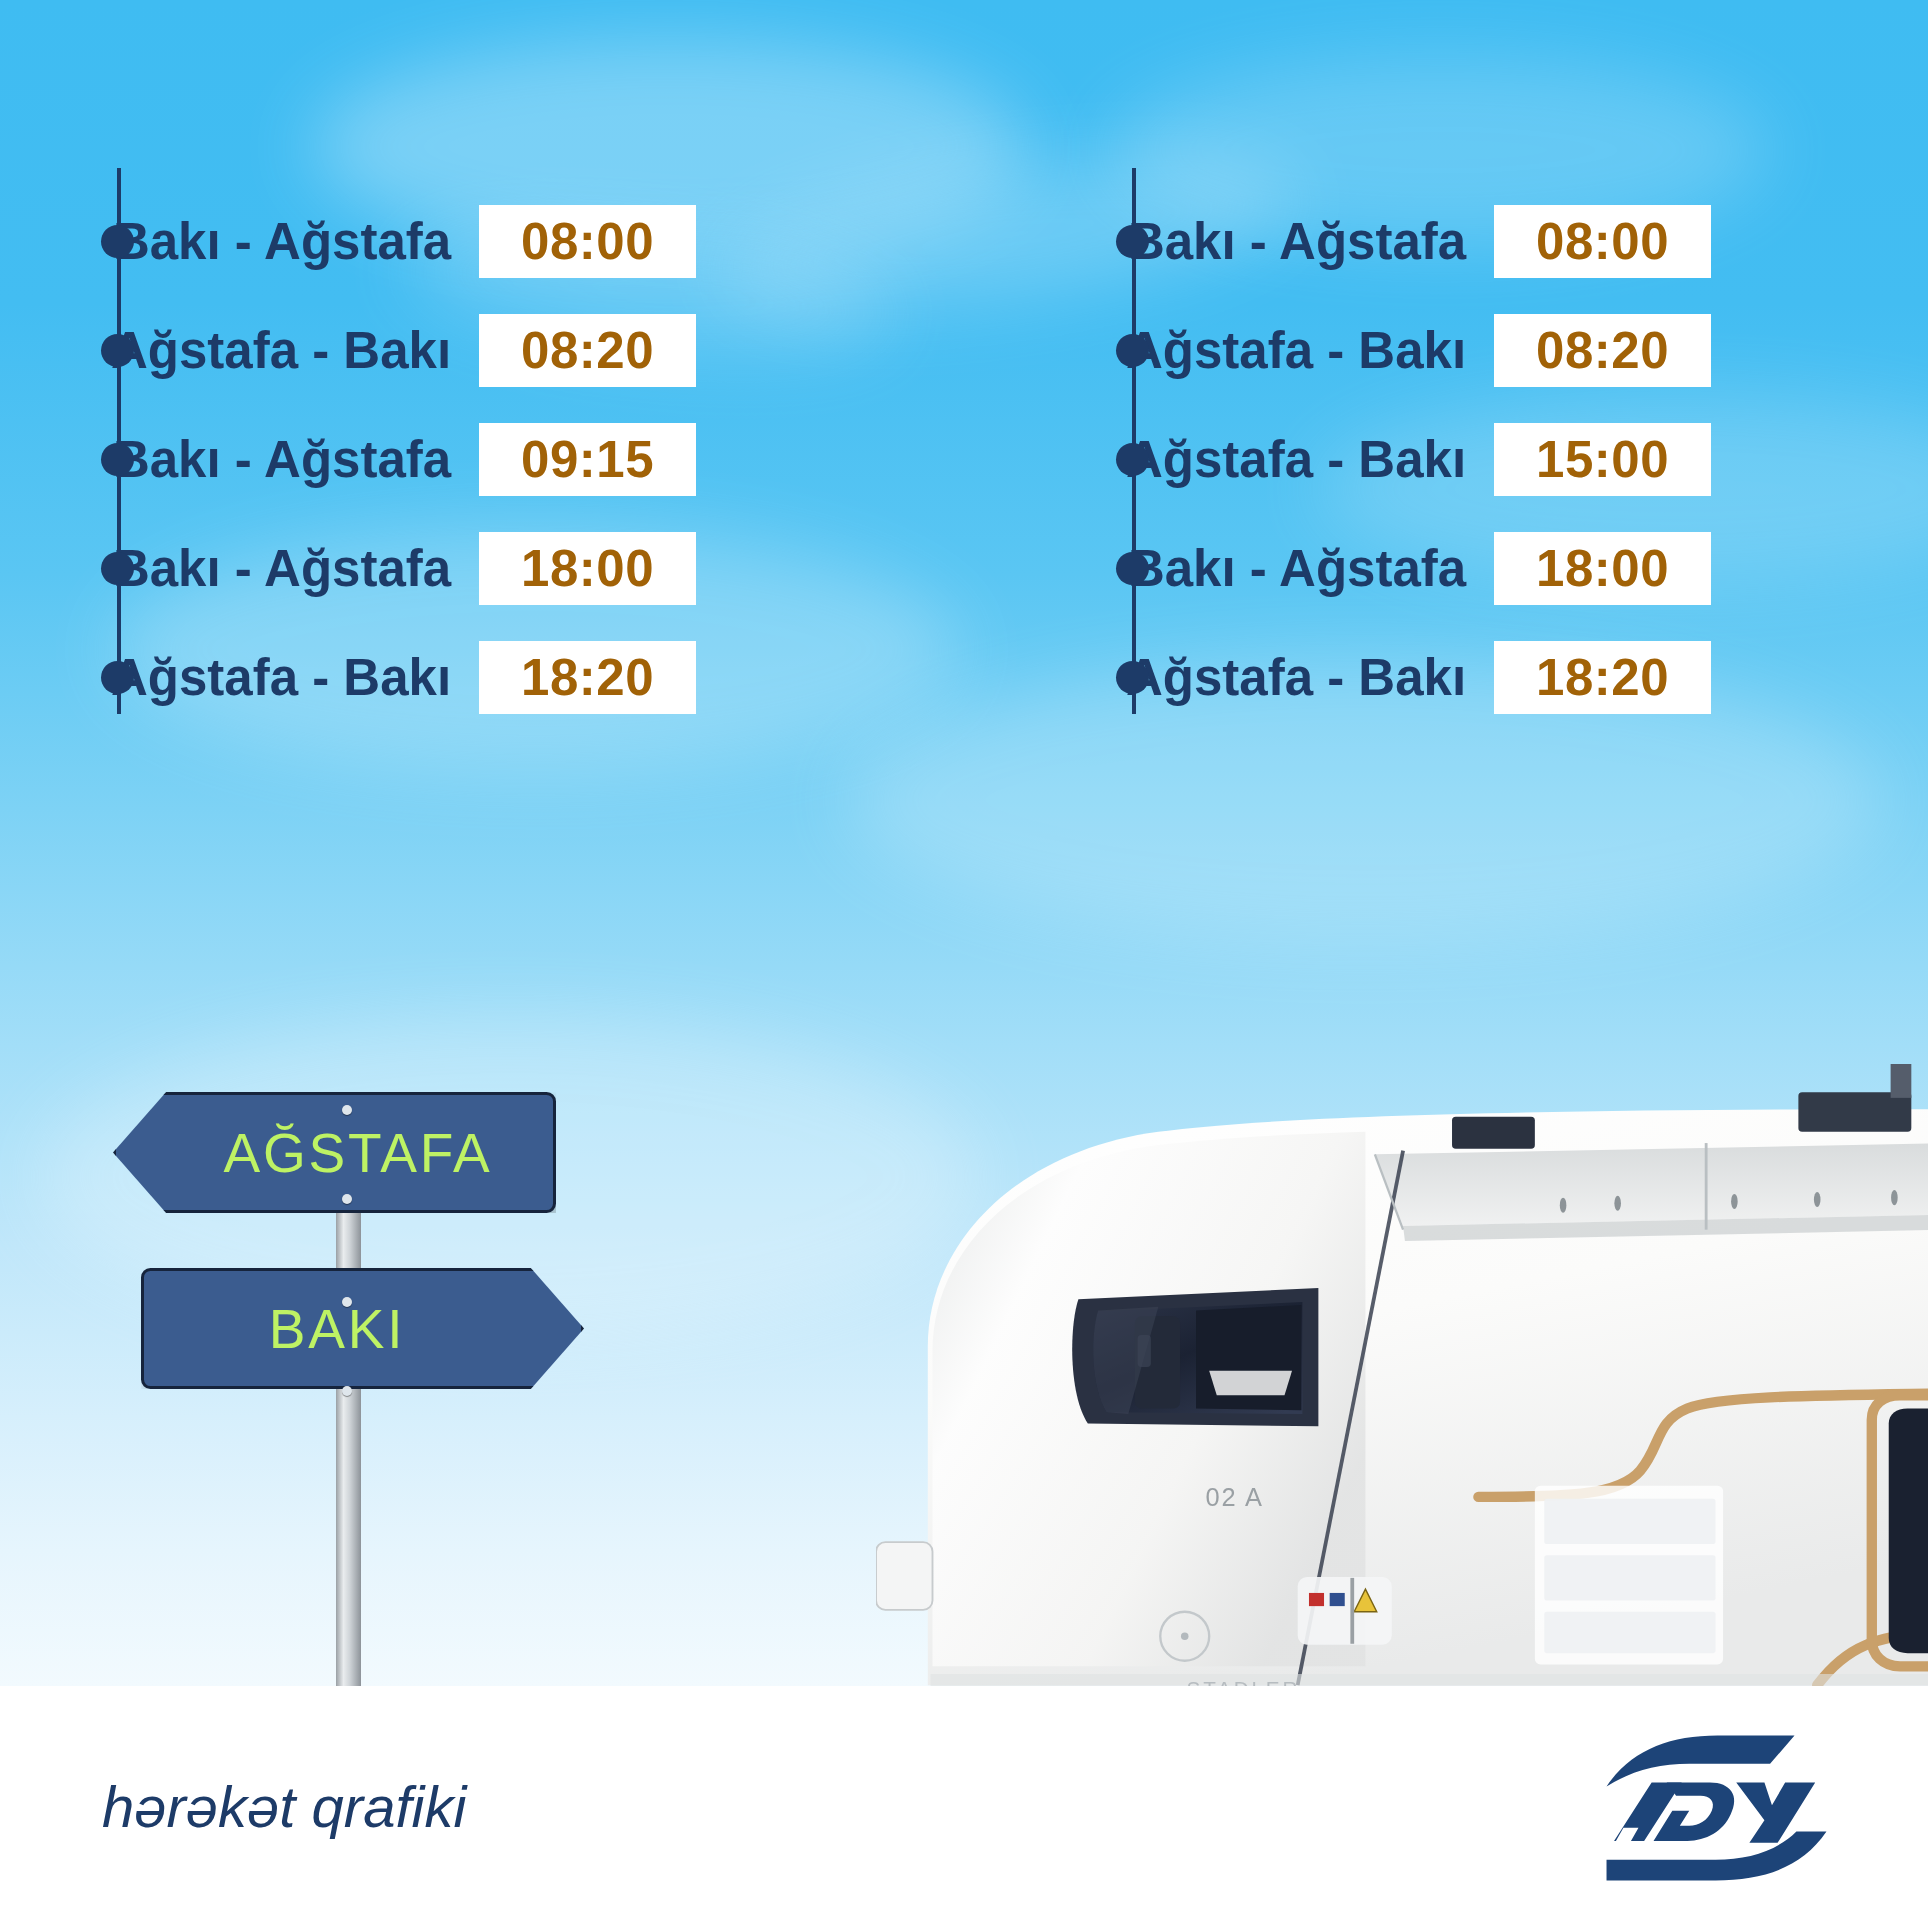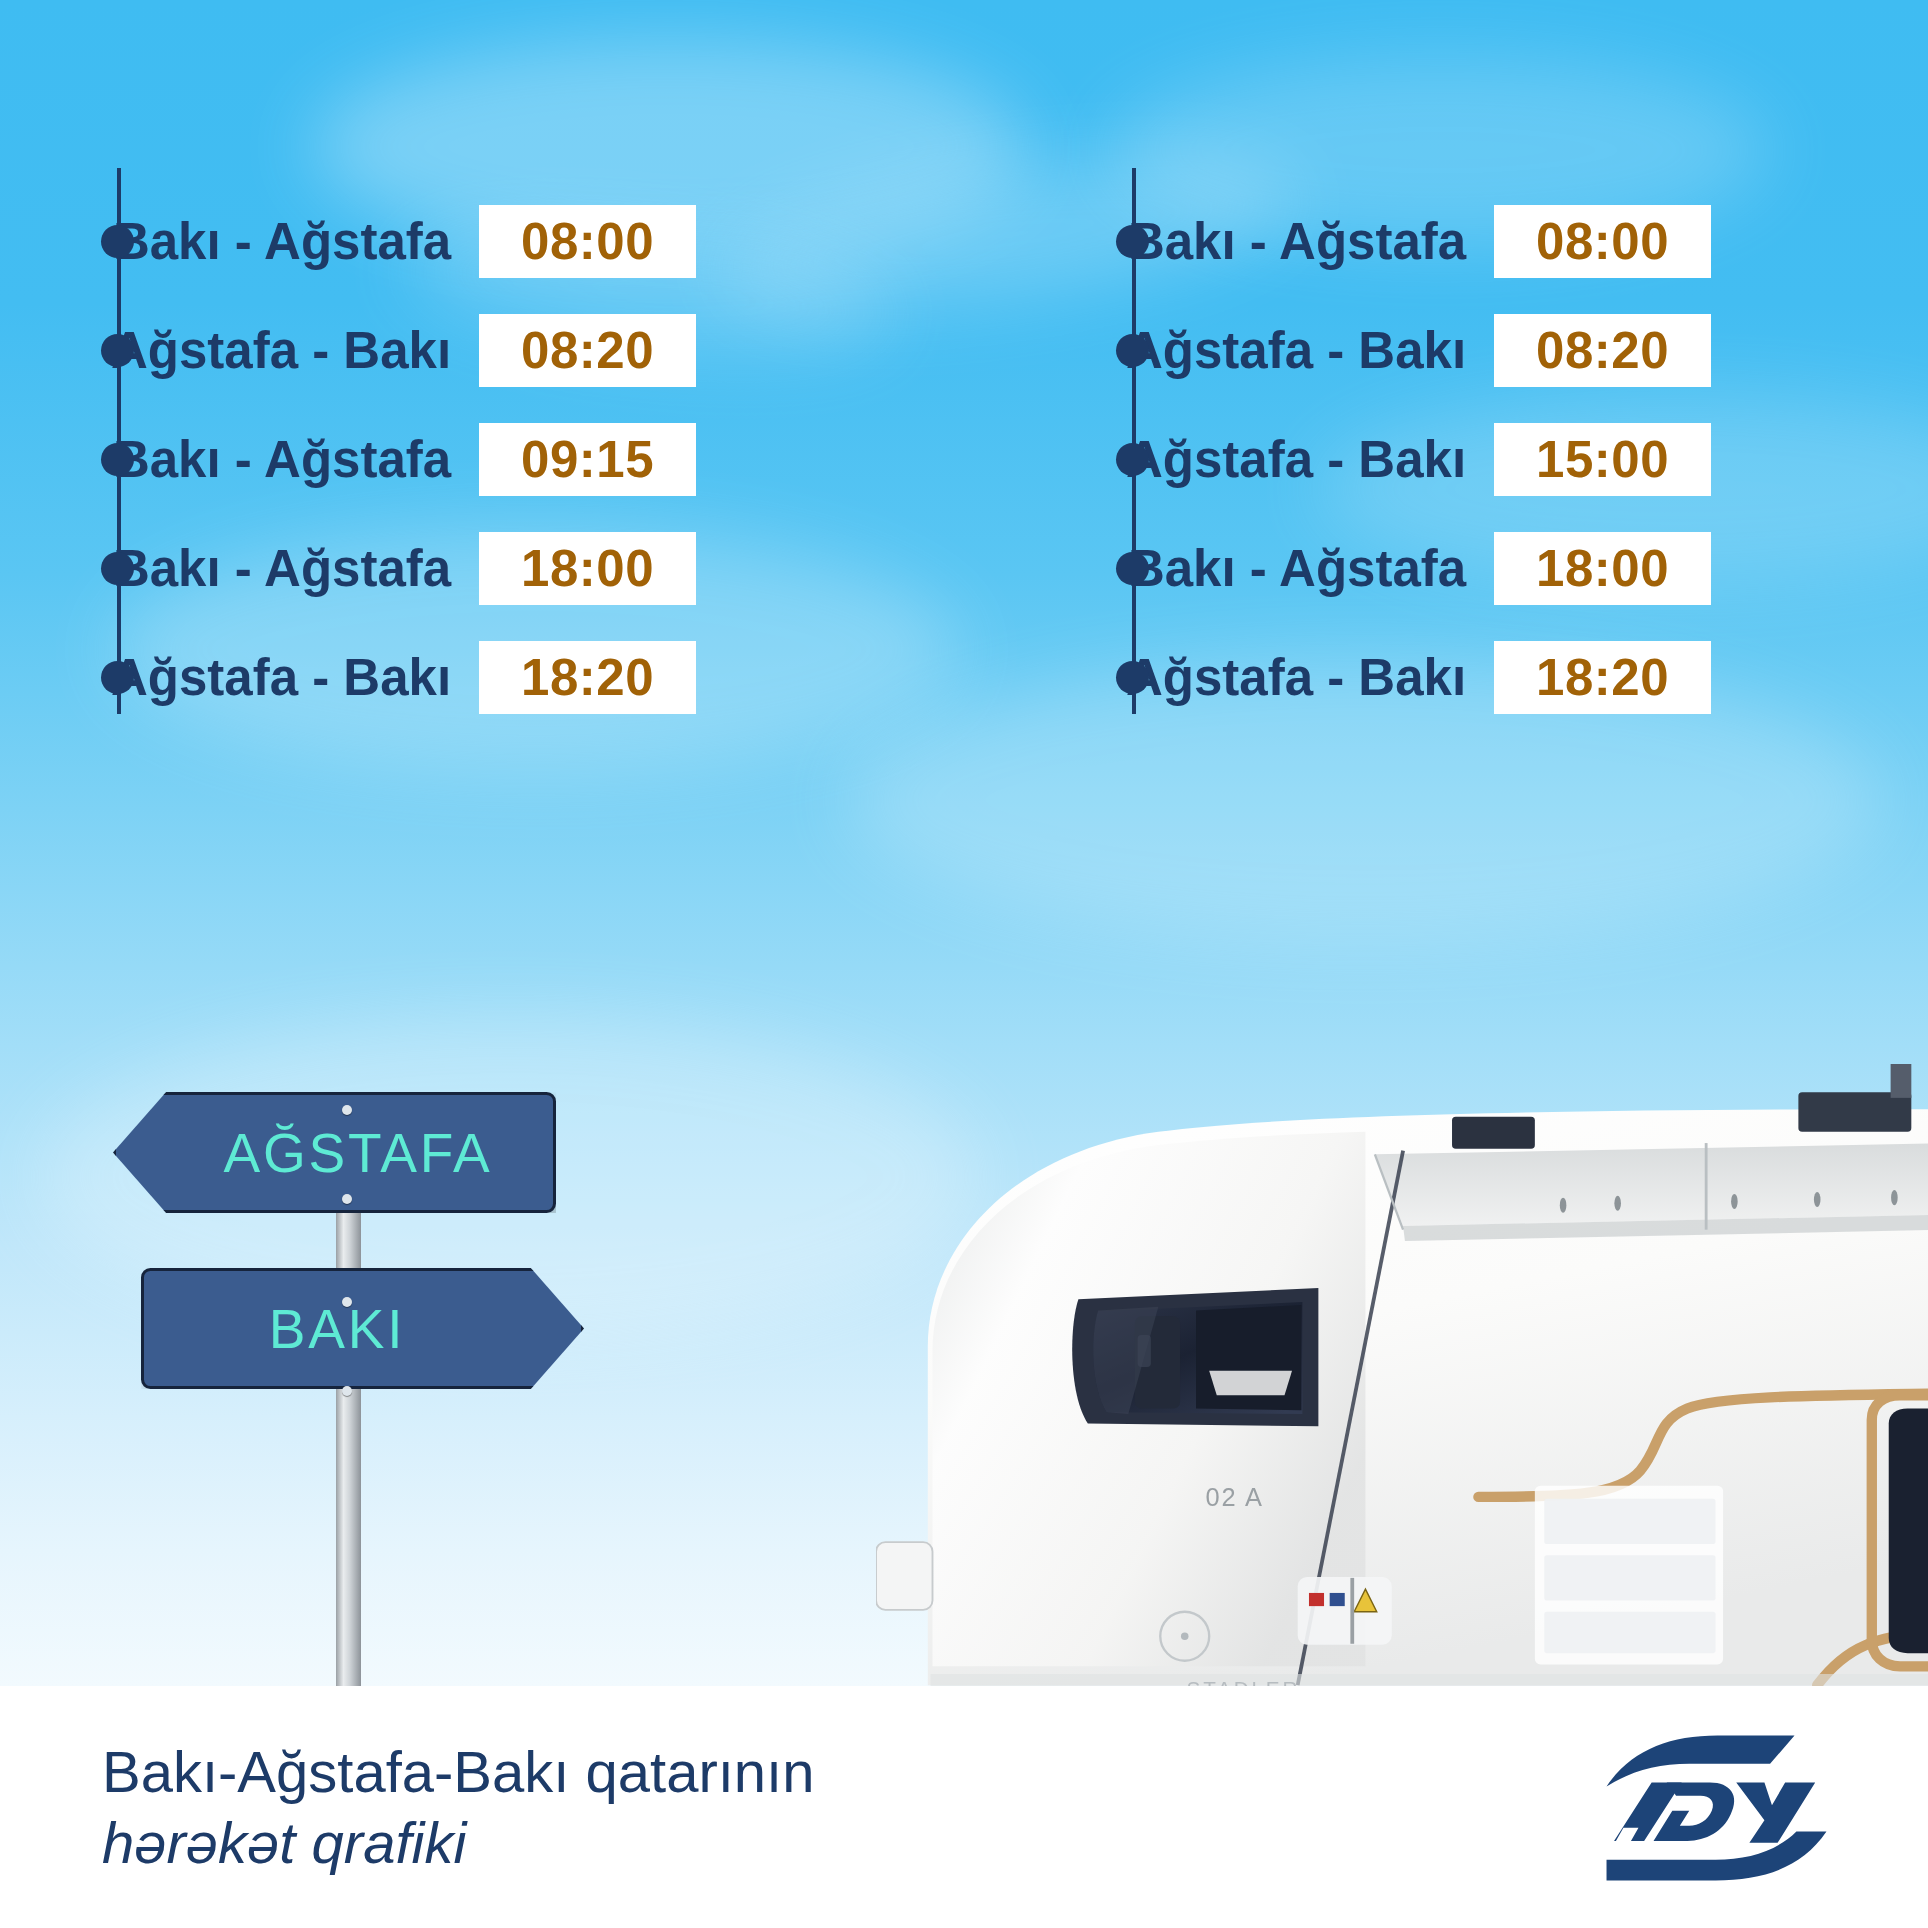--- a/index.html
+++ b/index.html
@@ -113,21 +113,21 @@
     width: 24.5px; height: 584px;
     background: linear-gradient(90deg, #9aa0a5 0%, #e9ecee 30%, #cfd4d8 55%, #8d9399 100%);
     border-radius: 1.9px;
   }
   .sign {
     position: absolute;
     height: 121px;
     background: #3b5c8f;
     border: 3.8px solid #16243c;
     display: flex; align-items: center; justify-content: center;
-    color: #5eead4;
+    color: #bef264;
     font-size: 55px;
     font-weight: 400;
     letter-spacing: 2.8px;
     box-shadow: 4.7px 6.6px 9.4px rgba(0,0,0,0.20);
   }
   .sign.to-agstafa {
     left: 0px; top: 0px; width: 443px;
     border-radius: 9.4px;
     clip-path: polygon(0% 50%, 12% 0%, 100% 0%, 100% 100%, 12% 100%);
     padding-left: 47px;
@@ -357,21 +357,20 @@
       <rect x="0" y="508" width="60" height="72" rx="10" fill="#f4f5f5" stroke="#c7cbcd" stroke-width="2"></rect>
 
       <path d="M58,648 L1140,648 L1140,680 L58,680 Z" fill="#dfe2e3" opacity="0.6"></path>
 
       <text x="330" y="672" font-family="Liberation Sans, sans-serif" font-size="22" fill="#b6bcc0" letter-spacing="3">STADLER</text>
     </svg>
   </div>
 
   <div class="footer">
     <div class="footer-text">
-      <span class="l1">Bakı-Ağstafa-Bakı qatarının</span>
       <span class="l2">hərəkət qrafiki</span>
     </div>
 
     <div class="logo">
       <svg width="235" height="160" viewBox="0 0 250 170" xmlns="http://www.w3.org/2000/svg">
 
         <path d="M8,62 C34,24 74,8 126,8 L208,8 L182,38 L96,38 C62,38 34,46 8,62 Z" fill="#1d4478"></path>
 
         <path d="M242,110 C216,148 176,162 124,162 L8,162 L8,140 L124,140 C160,140 190,130 210,110 Z" fill="#1d4478"></path>
 

